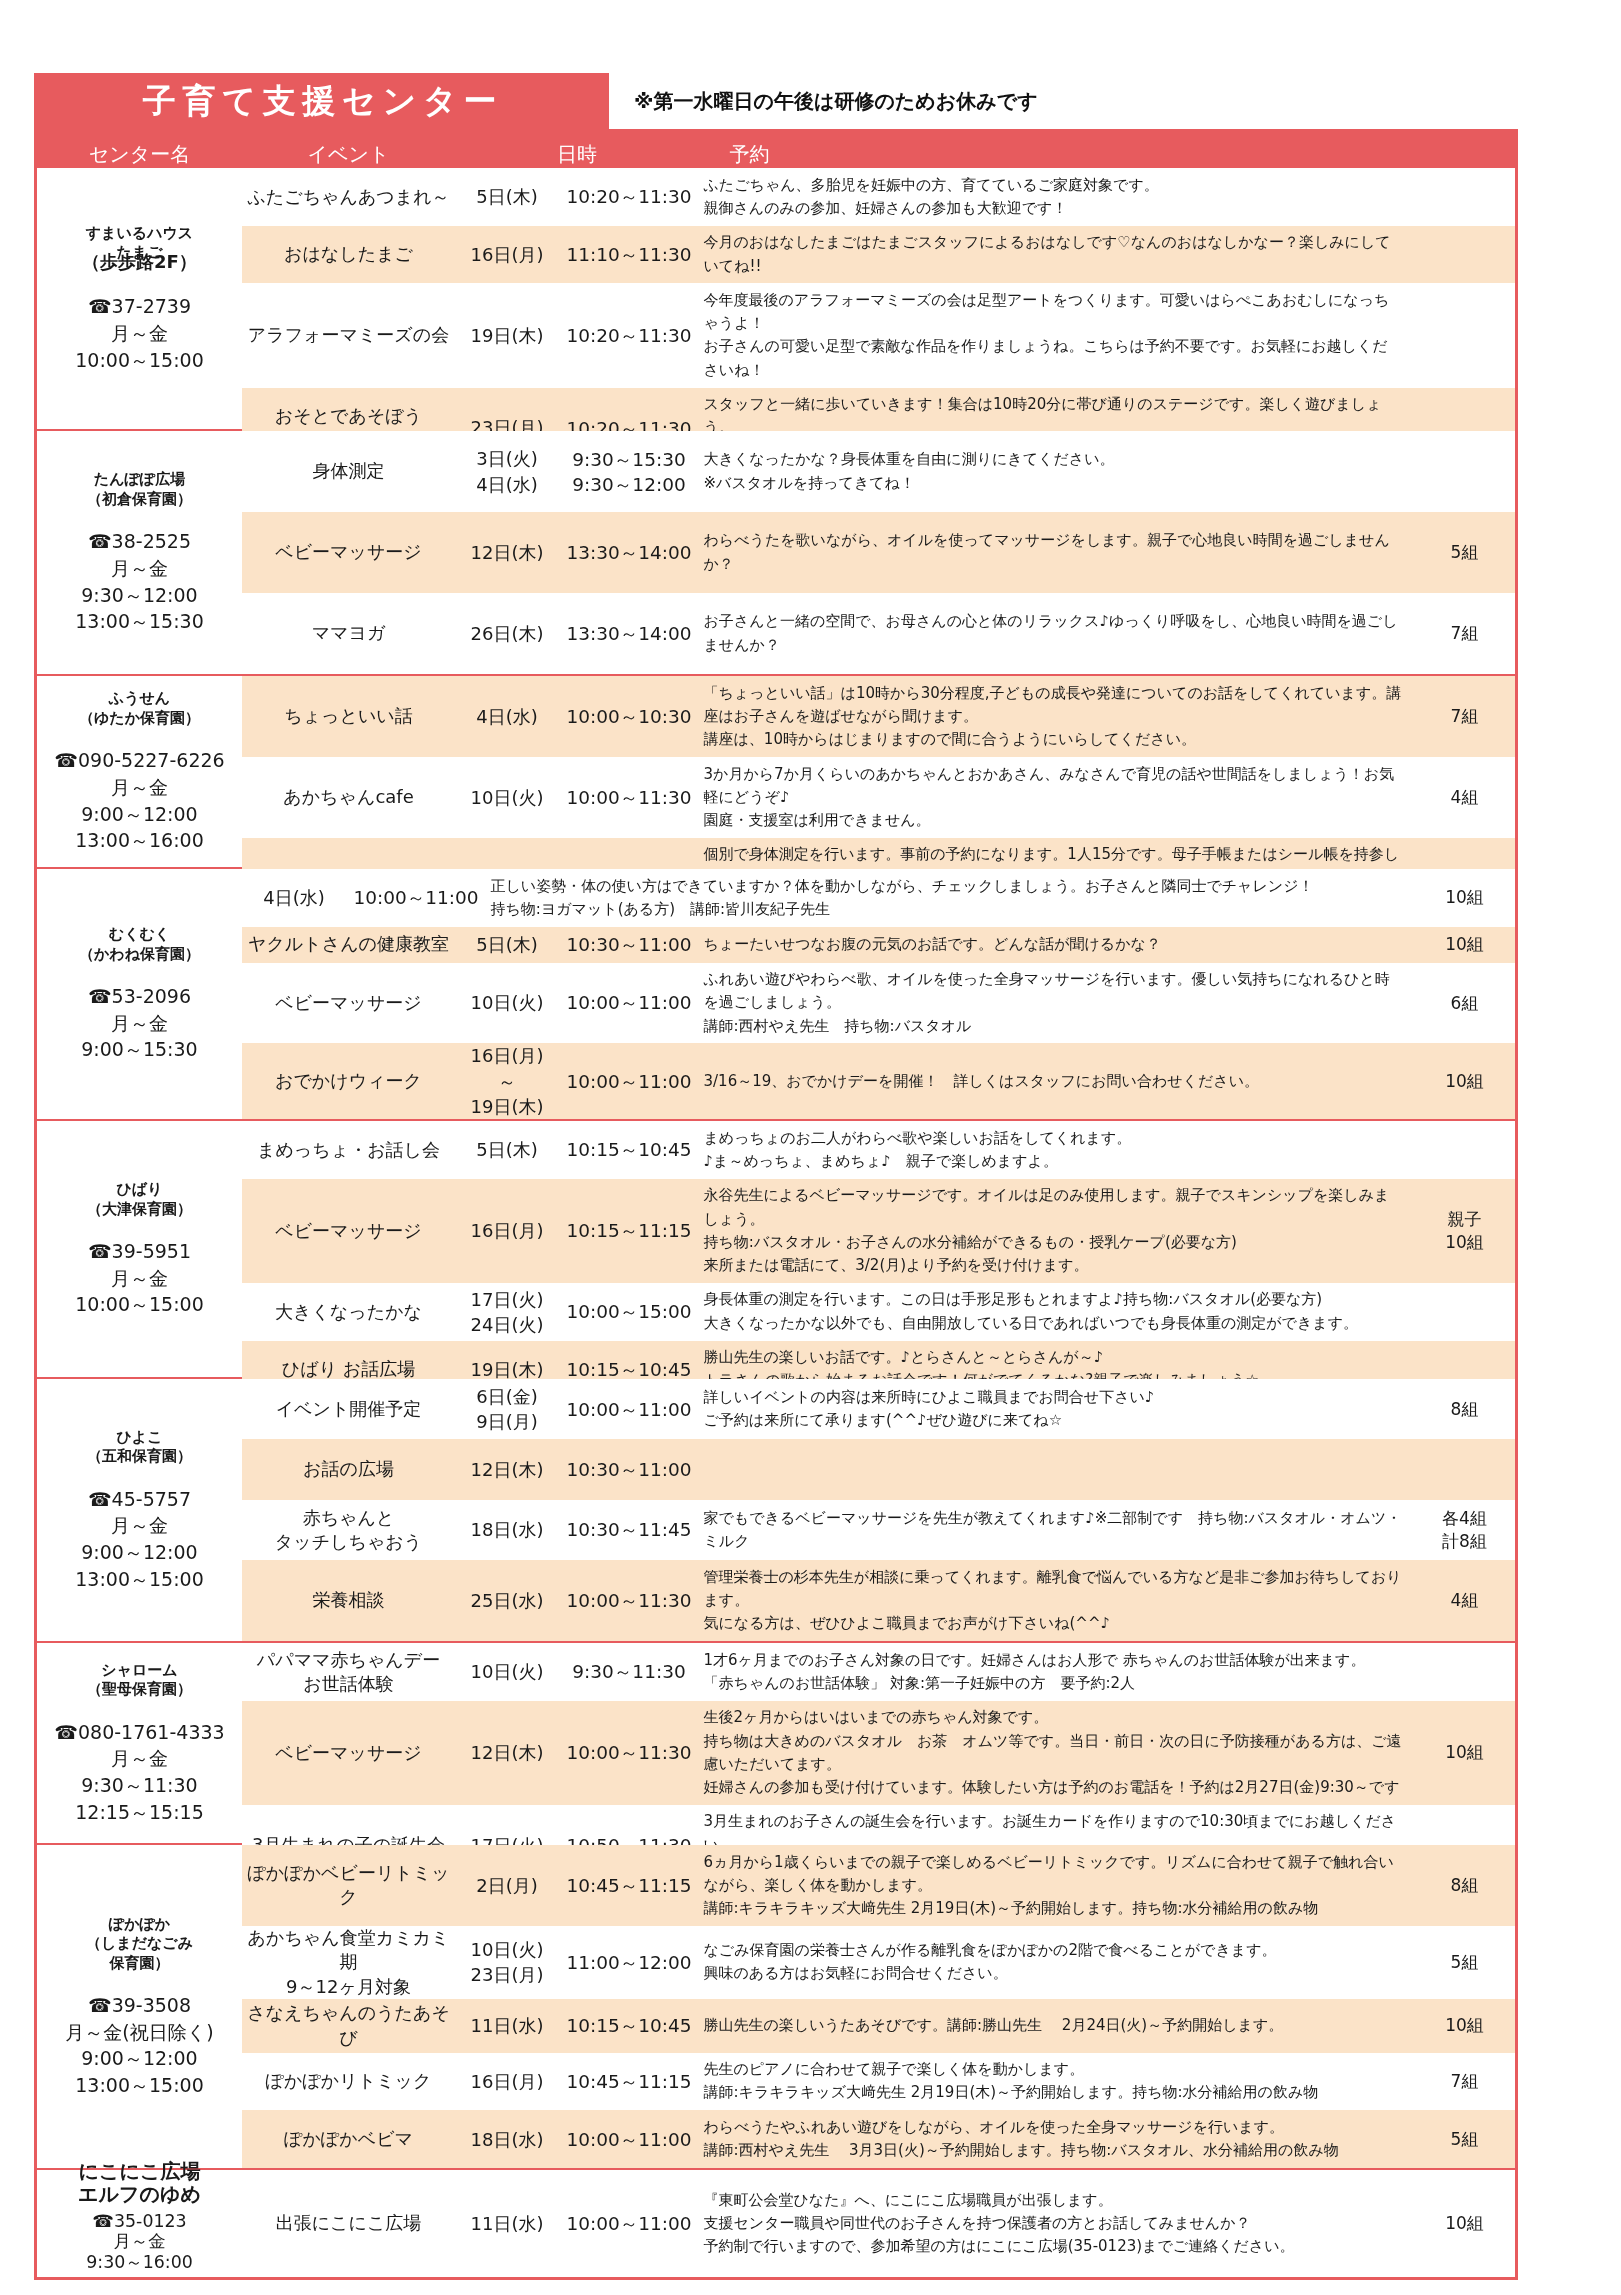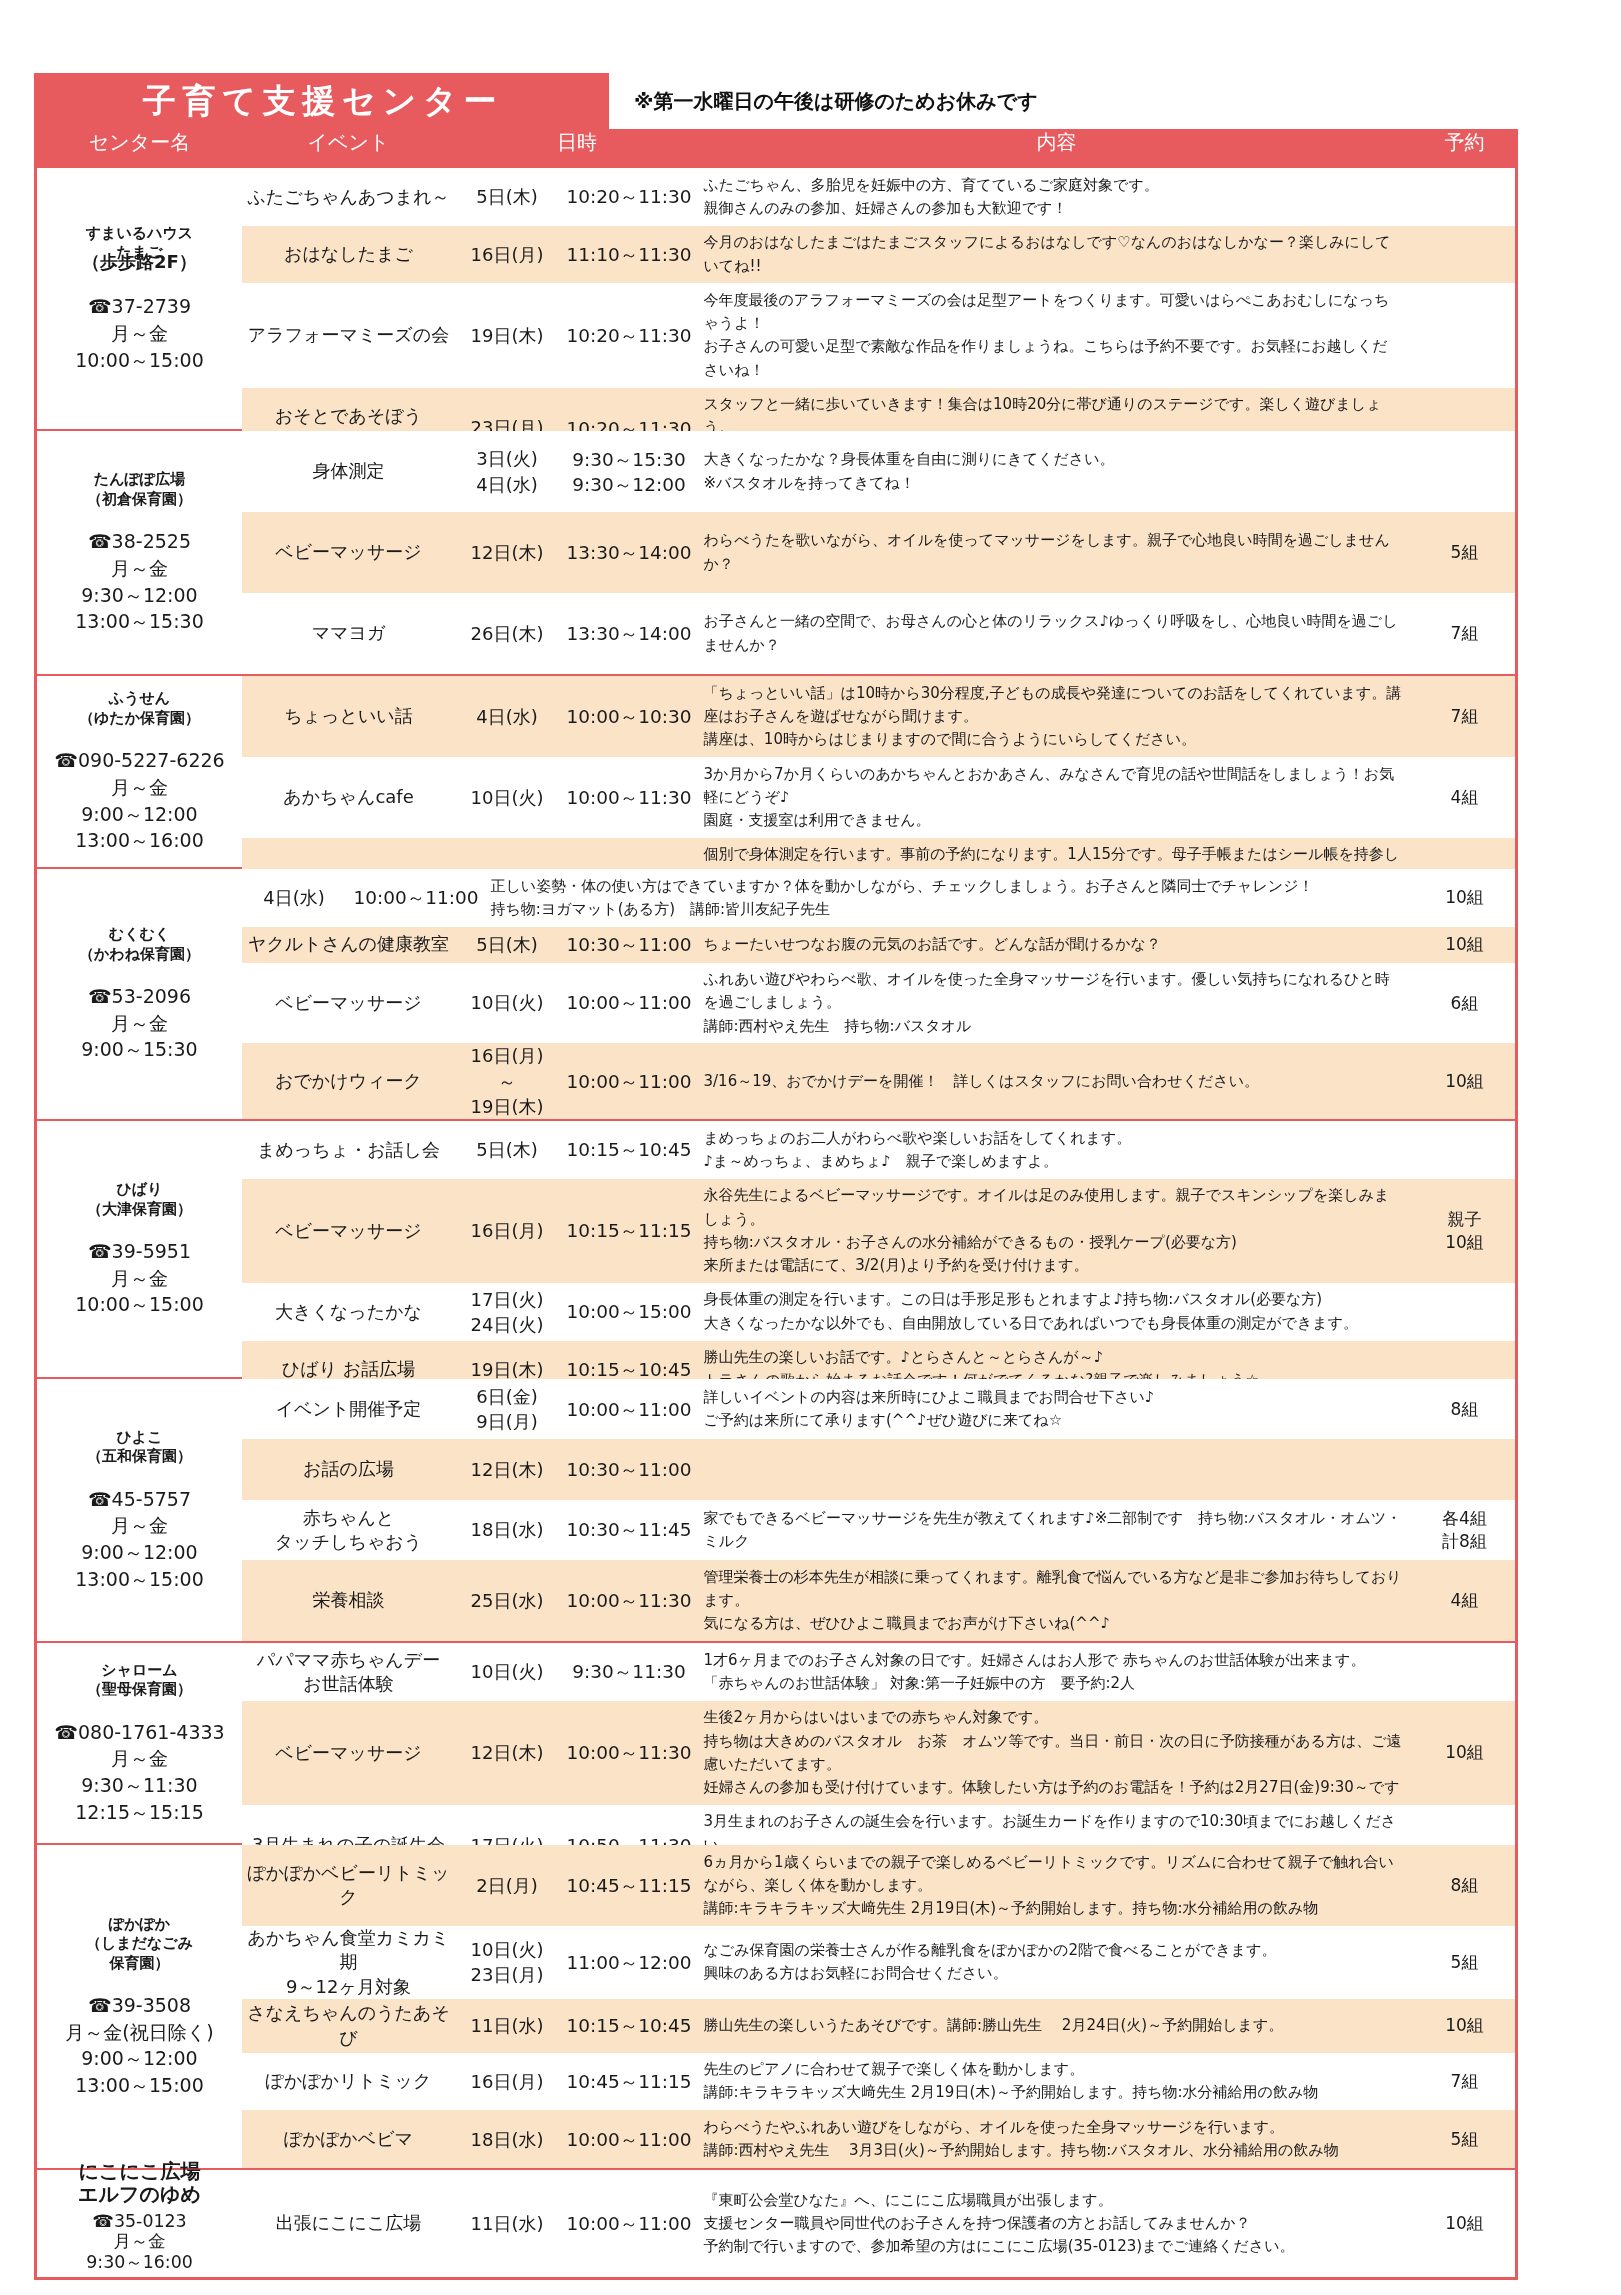--- a/index.html
+++ b/index.html
@@ -5,21 +5,21 @@
   * { margin:0; padding:0; box-sizing:border-box; }
   html,body { background:#ffffff; }
   body { font-family:"DejaVu Sans","Liberation Sans",sans-serif; color:#1a1a1a; }
   .page { position:relative; width:1622px; height:2295px; background:#fff; overflow:hidden; }
   .sheet { position:absolute; left:34px; top:73px; width:1484px; border-left:3.4px solid var(--accent); }
   .header-top { display:flex; height:56px; }
   .title-banner { width:572px; background:var(--accent); color:#fff; display:flex; align-items:center; justify-content:center;
                   font-size:33px; font-weight:bold; letter-spacing:6.7px; }
   .note { flex:1; display:flex; align-items:center; padding-left:25px; font-size:20px; font-weight:bold; color:#111; }
   .body { border-right:3.4px solid var(--accent); border-bottom:3.4px solid var(--accent); }
-  .header-cols { height:39px; background:var(--accent); color:#fff; display:flex; align-items:flex-start; font-size:20px; }
+  .header-cols { height:39px; background:var(--accent); color:#fff; display:flex; align-items:flex-end; font-size:20px; }
   .hc { text-align:center; }
   .w-center { width:205px; }
   .w-event { width:213px; }
   .w-datetime { width:244px; }
   .w-desc { flex:1; }
   .w-reserve { width:101px; }
   .section { display:flex; border-top:2.2px solid var(--accent); }
   .section:first-child { border-top:none; }
   .center-cell { width:205px; background:#fff; display:flex; flex-direction:column; align-items:center; justify-content:center;
                  text-align:center; gap:19px; padding:4.5px 3.4px; }
@@ -48,21 +48,20 @@
   <div class="sheet">
     <div class="header-top">
       <div class="title-banner">子育て支援センター</div>
       <div class="note">※第一水曜日の午後は研修のためお休みです</div>
     </div>
     <div class="body">
       <div class="header-cols">
         <span class="hc w-center">センター名</span>
         <span class="hc w-event">イベント</span>
         <span class="hc w-datetime">日時</span>
-        <span class="hc w-desc">内容</span>
         <span class="hc w-reserve">予約</span>
       </div>
       <div id="sections">
   <div class="section" style="height: 261px;">
     <div class="center-cell">
       <div>
         <div class="center-name">すまいるハウス
 たまご</div>
         <div class="center-sub">（歩歩路2F）</div>
       </div>

